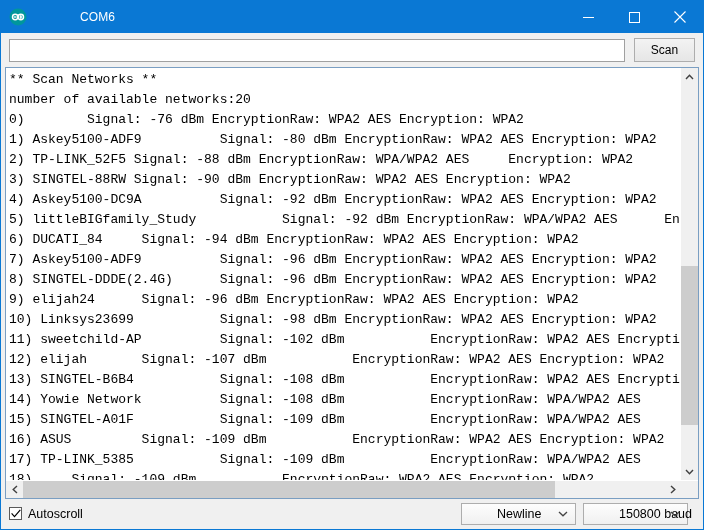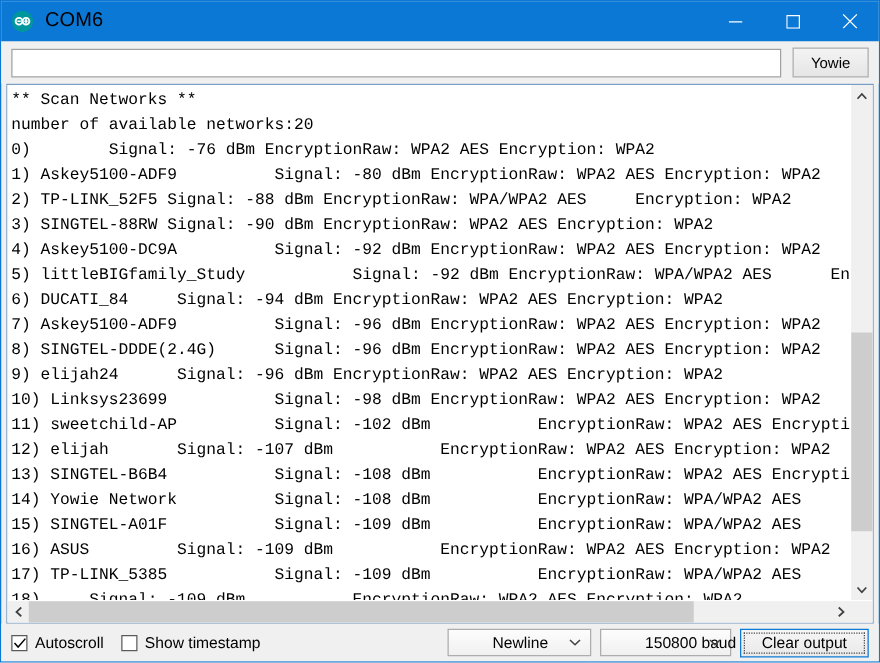--- a/index.html
+++ b/index.html
@@ -36,27 +36,28 @@
   }
   .title-icon {
     width: 18px;
     height: 18px;
     margin-left: 8px;
     margin-right: 9px;
     flex: none;
     display: block;
   }
   .title-text {
-    color: #000000;
-    font-size: 16px;
+    color: #ffffff;
+    font-size: 12px;
     font-family: "Liberation Sans", sans-serif;
     letter-spacing: 0.1px;
     flex: 1 1 auto;
     white-space: nowrap;
     overflow: hidden;
+    margin-left: 44px;
   }
   .winbtns { display: flex; height: 32px; flex: none; }
   .winbtn {
     width: 46px;
     height: 32px;
     display: flex;
     align-items: center;
     justify-content: center;
     color: #ffffff;
   }
@@ -193,21 +194,21 @@
     flex: none;
     height: 30px;
     display: flex;
     align-items: center;
     padding: 0 8px 0 8px;
     box-sizing: border-box;
     background: #f0f0f0;
   }
   .chk {
     display: flex;
-    align-items: flex-end;
+    align-items: flex-start;
     margin-right: 14px;
     font-size: 12.5px;
     color: #000;
     white-space: nowrap;
   }
   .chkbox {
     width: 13px;
     height: 13px;
     box-sizing: border-box;
     border: 1px solid #5a5a5a;
@@ -296,21 +297,21 @@
       <div class="winbtn">
         <svg width="12" height="12" viewBox="0 0 12 12">
           <path d="M0.5 0.5 L11.5 11.5 M11.5 0.5 L0.5 11.5" stroke="#ffffff" stroke-width="1.1" fill="none"></path>
         </svg>
       </div>
     </div>
   </div>
 
   <div class="sendrow">
     <input class="send-input" type="text" value="" placeholder="" style="">
-    <button class="send-btn">Yowie</button>
+    <button class="send-btn">Scan</button>
   </div>
 
   <div class="console-wrap">
     <div class="console-body">
       <div class="console-text">
         <pre>** Scan Networks **
 number of available networks:20
 0)        Signal: -76 dBm EncryptionRaw: WPA2 AES Encryption: WPA2
 1) Askey5100-ADF9          Signal: -80 dBm EncryptionRaw: WPA2 AES Encryption: WPA2
 2) TP-LINK_52F5 Signal: -88 dBm EncryptionRaw: WPA/WPA2 AES     Encryption: WPA2
@@ -369,24 +370,20 @@
   <div class="bottombar">
     <label class="chk">
       <span class="chkbox">
         <svg width="10" height="9" viewBox="0 0 10 9">
           <path d="M0.6 4.4 L3.5 7.6 L9.3 0.9" stroke="#000000" stroke-width="1.2" fill="none"></path>
         </svg>
       </span>
       <span>Autoscroll</span>
     </label>
 
-    <label class="chk">
-      <span class="chkbox"></span>
-      <span>Show timestamp</span>
-    </label>
 
     <div class="spacer"></div>
 
     <div class="combo" id="combo-lineending">
       <span class="cval">Newline</span>
       <span class="carrow">
         <svg width="10" height="6" viewBox="0 0 10 6">
           <path d="M1 1 L5 4.8 L9 1" stroke="#444444" stroke-width="1.3" fill="none"></path>
         </svg>
       </span>
@@ -394,16 +391,15 @@
 
     <div class="combo" id="combo-baud">
       <span class="cval">150800 baud</span>
       <span class="carrow">
         <svg width="10" height="6" viewBox="0 0 10 6">
           <path d="M1 1 L5 4.8 L9 1" stroke="#444444" stroke-width="1.3" fill="none"></path>
         </svg>
       </span>
     </div>
 
-    <button class="clear-btn">Clear output</button>
   </div>
 
 </div>
 
 </body></html>

